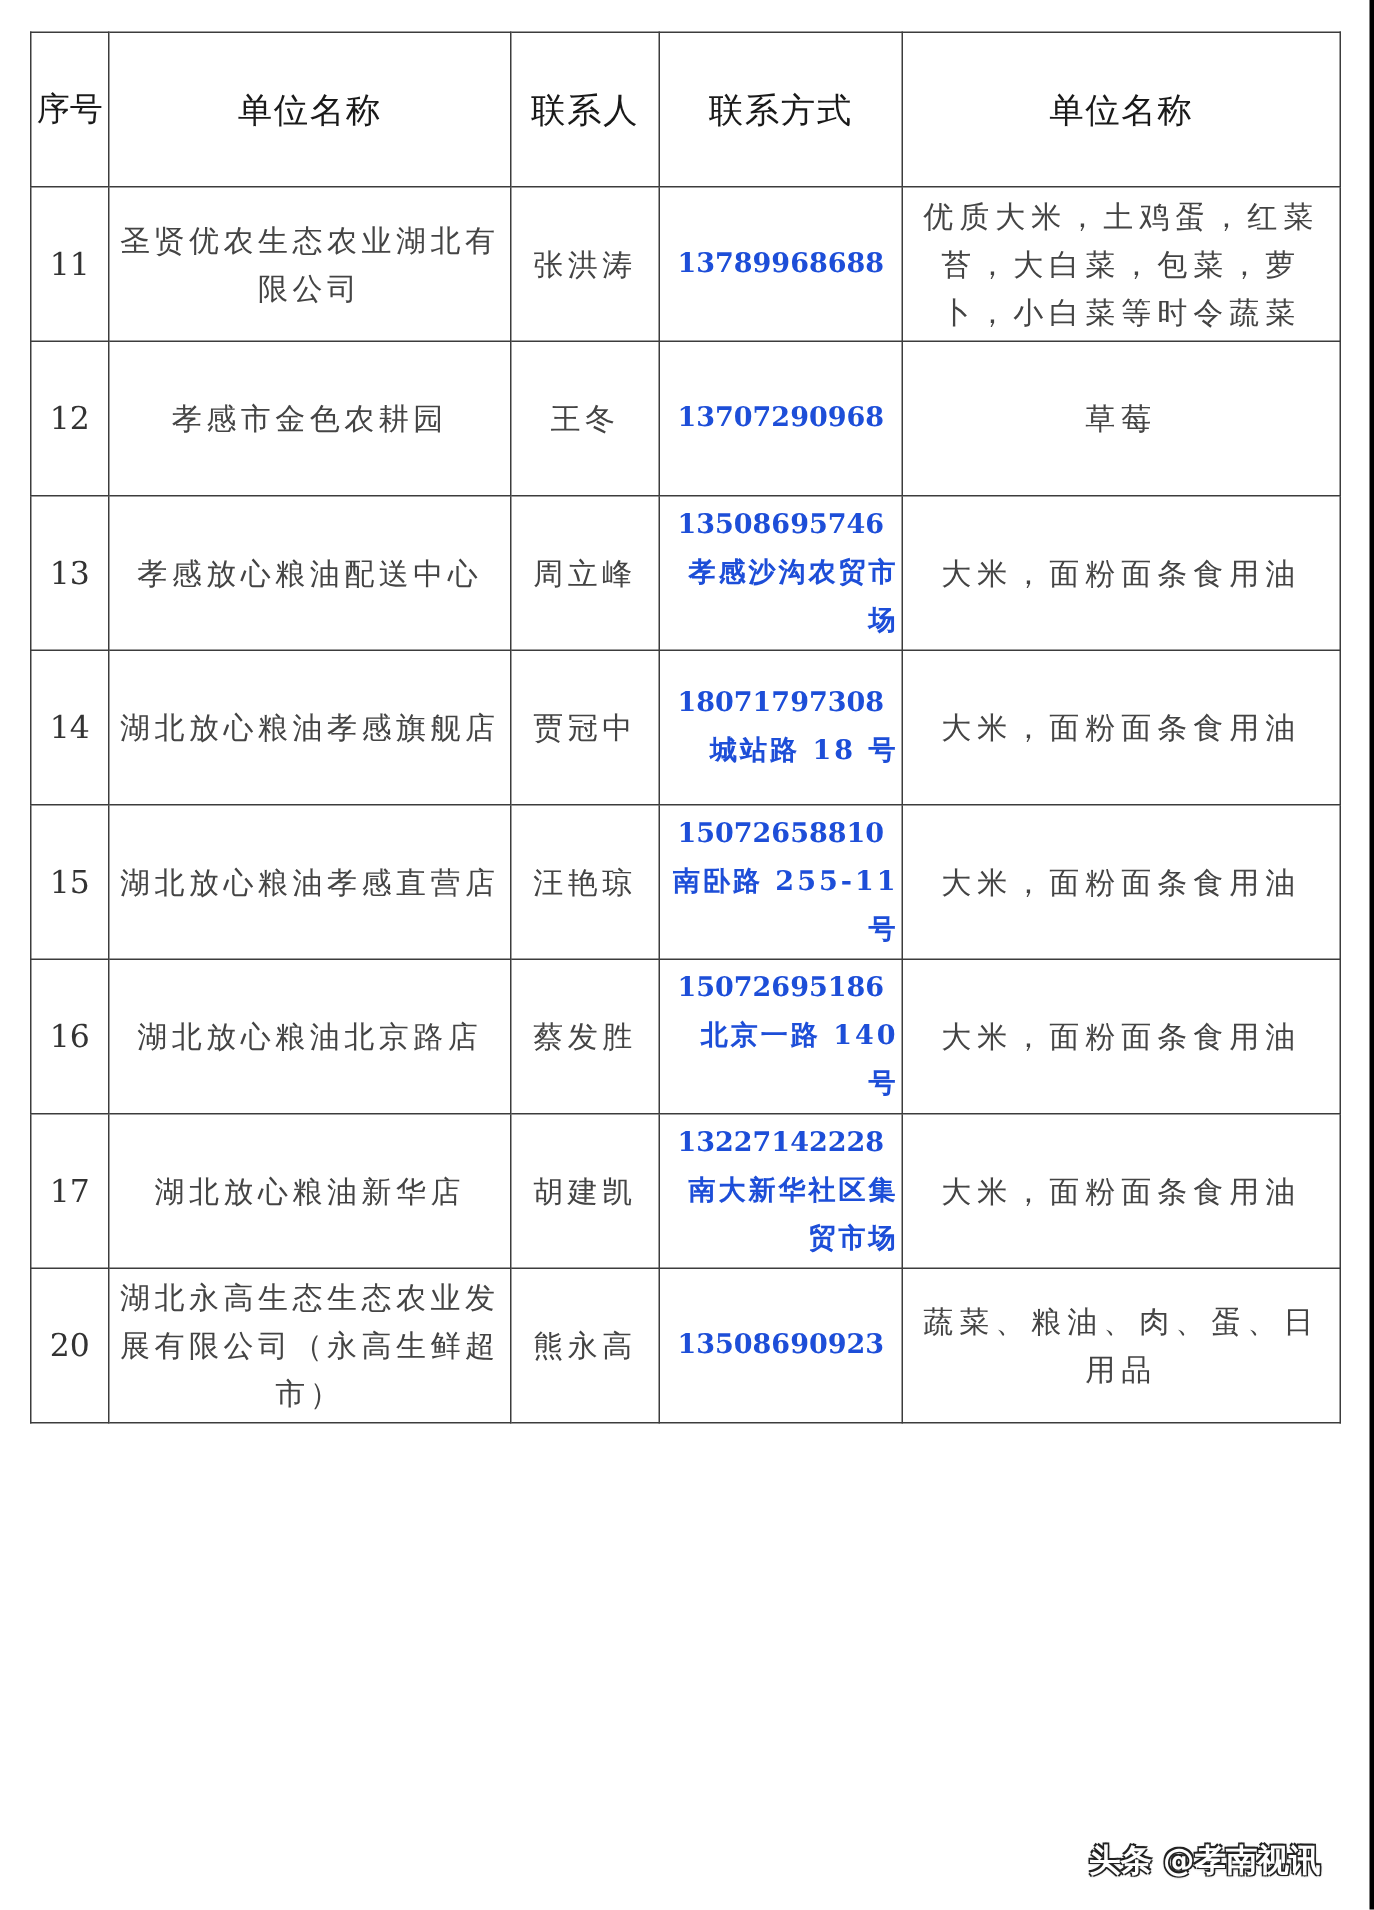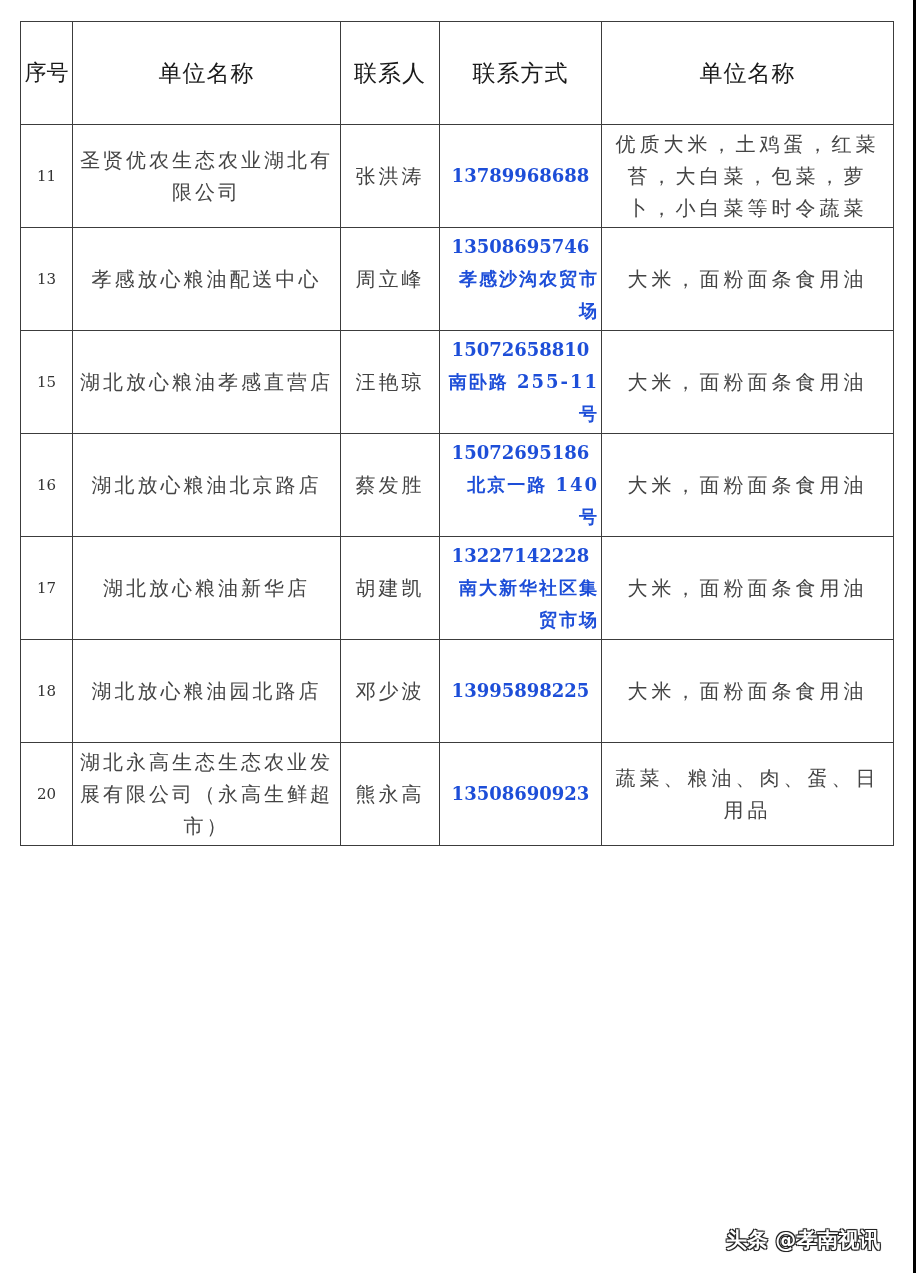--- a/index.html
+++ b/index.html
@@ -52,21 +52,21 @@
       font-size: 22px;
     }
     table.roster td {
       height: 102px;
       font-size: 20px;
       line-height: 32px;
       color: #444;
       letter-spacing: 3px;
     }
     table.roster td.seq {
-      font-size: 15px;
+      font-size: 21px;
       letter-spacing: 0;
       color: #333;
       padding: 0;
     }
     table.roster td.phone {
       letter-spacing: 0;
       font-size: 18px;
       color: #1d4ed8;
       padding: 0 2px;
       font-weight: bold;
@@ -125,30 +125,50 @@
       <td class="seq">11</td>
       <td>圣贤优农生态农业湖北有限公司</td>
       <td>张洪涛</td>
       <td class="phone">
         <span class="num">13789968688</span>
 
       </td>
       <td class="products">优质大米，土鸡蛋，红菜苔，大白菜，包菜，萝卜，小白菜等时令蔬菜</td>
     </tr>
     <tr>
+      <td class="seq">12</td>
+      <td>孝感市金色农耕园</td>
+      <td>王冬</td>
+      <td class="phone">
+        <span class="num">13707290968</span>
+
+      </td>
+      <td class="products">草莓</td>
+    </tr>
+    <tr>
       <td class="seq">13</td>
       <td>孝感放心粮油配送中心</td>
       <td>周立峰</td>
       <td class="phone">
         <span class="num">13508695746</span>
         <span class="addr">孝感沙沟农贸市场</span>
       </td>
       <td class="products">大米，面粉面条食用油</td>
     </tr>
     <tr>
+      <td class="seq">14</td>
+      <td>湖北放心粮油孝感旗舰店</td>
+      <td>贾冠中</td>
+      <td class="phone">
+        <span class="num">18071797308</span>
+        <span class="addr">城站路 18 号</span>
+      </td>
+      <td class="products">大米，面粉面条食用油</td>
+    </tr>
+    <tr>
       <td class="seq">15</td>
       <td>湖北放心粮油孝感直营店</td>
       <td>汪艳琼</td>
       <td class="phone">
         <span class="num">15072658810</span>
         <span class="addr">南卧路 255-11 号</span>
       </td>
       <td class="products">大米，面粉面条食用油</td>
     </tr>
     <tr>
@@ -165,30 +185,20 @@
       <td class="seq">17</td>
       <td>湖北放心粮油新华店</td>
       <td>胡建凯</td>
       <td class="phone">
         <span class="num">13227142228</span>
         <span class="addr">南大新华社区集贸市场</span>
       </td>
       <td class="products">大米，面粉面条食用油</td>
     </tr>
     <tr>
-      <td class="seq">18</td>
-      <td>湖北放心粮油园北路店</td>
-      <td>邓少波</td>
-      <td class="phone">
-        <span class="num">13995898225</span>
-
-      </td>
-      <td class="products">大米，面粉面条食用油</td>
-    </tr>
-    <tr>
       <td class="seq">20</td>
       <td>湖北永高生态生态农业发展有限公司（永高生鲜超市）</td>
       <td>熊永高</td>
       <td class="phone">
         <span class="num">13508690923</span>
 
       </td>
       <td class="products">蔬菜、粮油、肉、蛋、日用品</td>
     </tr>
   </tbody>

